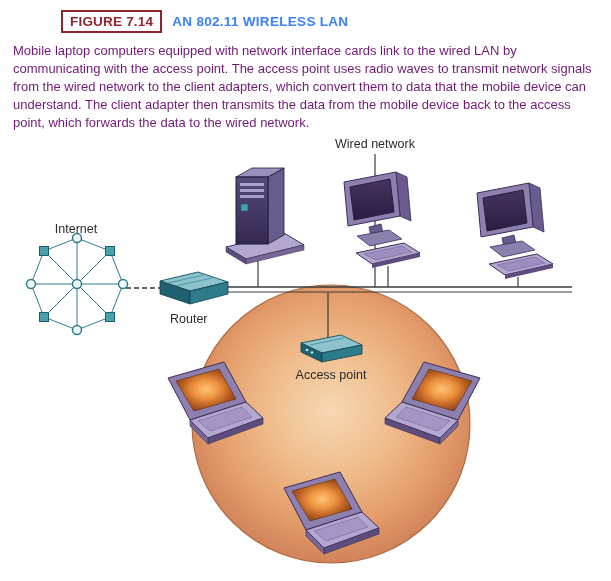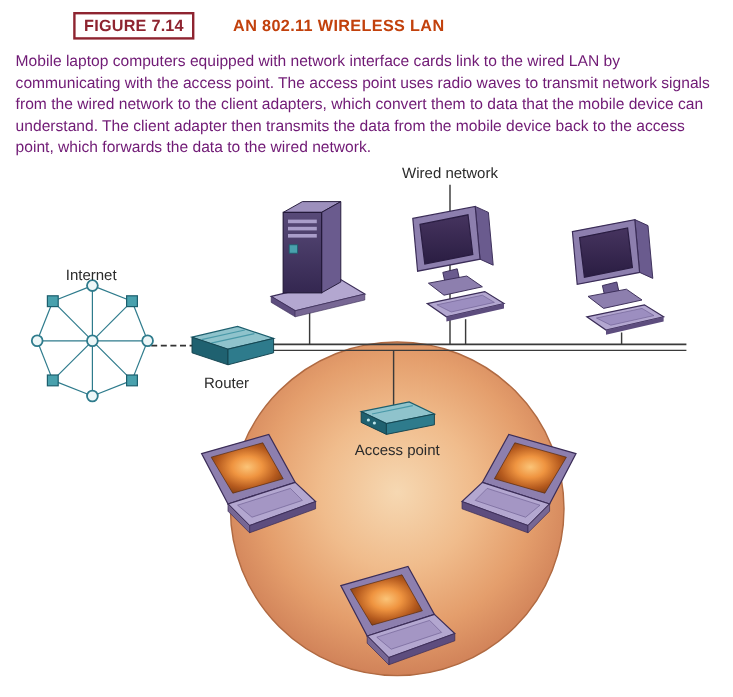--- a/index.html
+++ b/index.html
@@ -2,21 +2,21 @@
 <html><head>
 <meta charset="utf-8">
 <style>
   html,body{margin:0;padding:0;background:#ffffff;}
   .page{width:611px;height:581px;background:#ffffff;overflow:hidden;
         font-family:"Liberation Sans",sans-serif;color:#3d3d3d;}
   .header{padding:10px 13px 0 13px;}
   .figure-head{display:flex;align-items:center;gap:10px;margin-bottom:9px;padding-left:48px;}
   .figure-label-box{display:inline-block;border:2px solid #8e2430;color:#8e2430;
         font-weight:bold;font-size:13.5px;padding:2px 7px 2px 7px;letter-spacing:.2px;}
-  .figure-title{font-weight:bold;font-size:13.5px;color:#c2410c;letter-spacing:.3px;margin-left:22px;}
+  .figure-title{font-weight:bold;font-size:13.5px;color:#3b82f6;letter-spacing:.3px;}
   .caption{margin:0;font-size:13px;line-height:1.38;color:#701a75;max-width:586px;}
   svg{display:block;margin-top:4px;}
   svg text{font-family:"Liberation Sans",sans-serif;font-size:12.5px;fill:#2b2b2b;}
 </style>
 </head>
 <body>
 
 <div class="page">
   <div class="header">
     <div class="figure-head">

